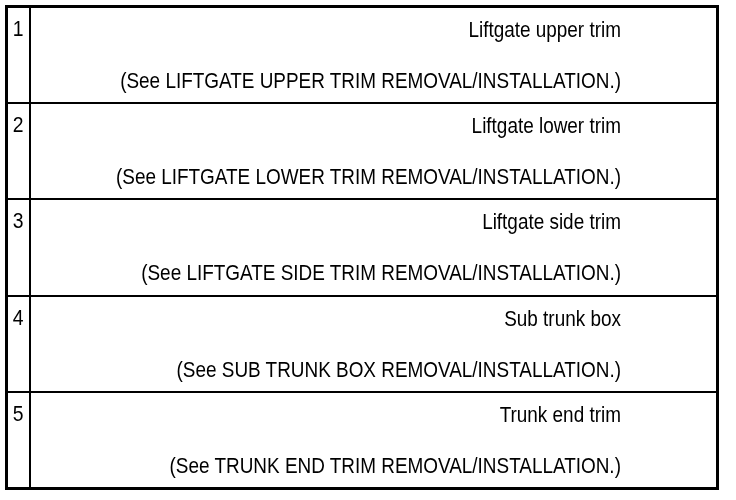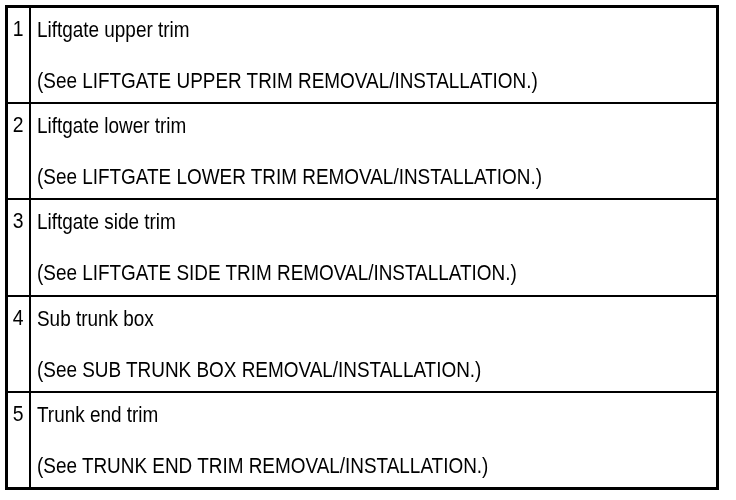--- a/index.html
+++ b/index.html
@@ -71,20 +71,21 @@
   }
 
   
   .desc-cell {
     flex: 1 1 auto;
     box-sizing: border-box;
     padding: 9px 0 0 6px;
     display: flex;
     flex-direction: column;
     overflow: hidden;
+    text-align: right;
   }
 
   .part-name {
     font-size: 22px;
     line-height: 26px;
     white-space: nowrap;
     transform: scaleX(0.86);
     transform-origin: left top;
   }
 

